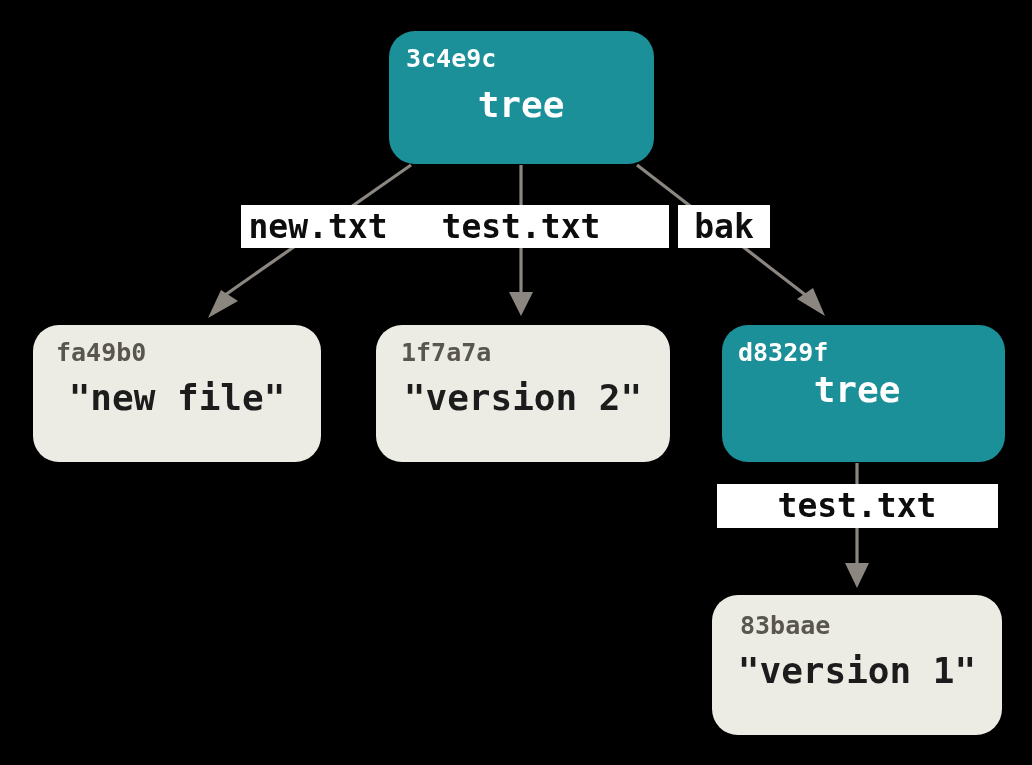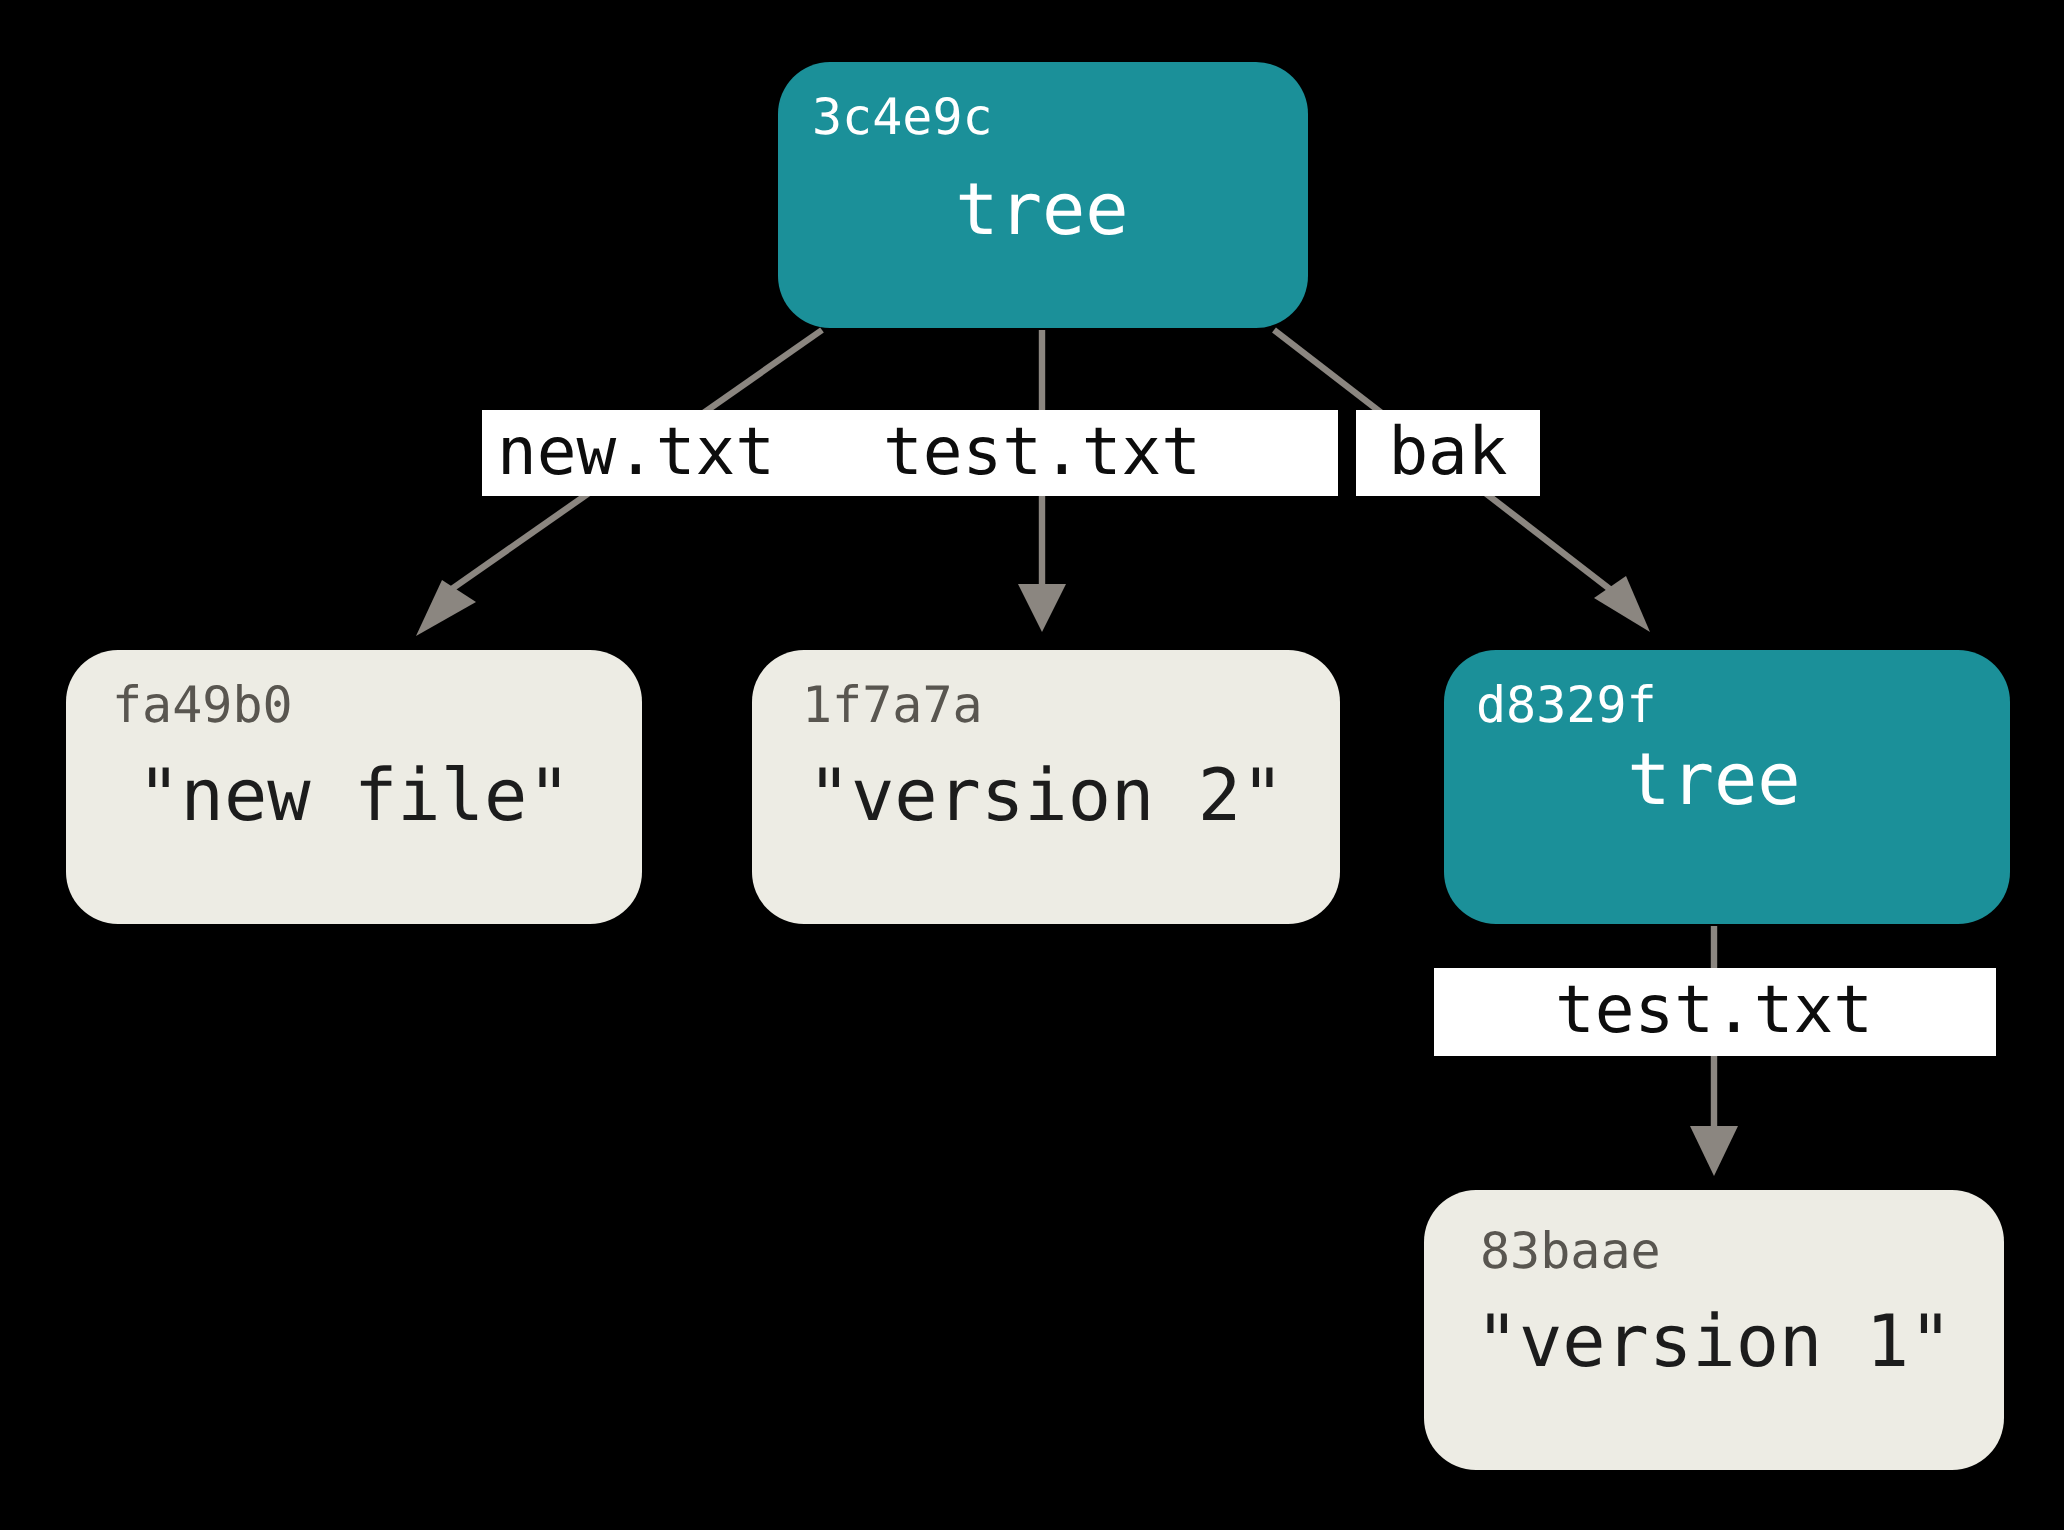--- a/index.html
+++ b/index.html
@@ -11,20 +11,21 @@
     width: 1032px;
     height: 765px;
     overflow: hidden;
     font-family: "DejaVu Sans Mono", monospace;
   }
   #diagram-root {
     position: relative;
     width: 823px;
     height: 765px;
     background: #000000;
+    font-weight: bold;
   }
   svg.diagram-canvas {
     position: absolute;
     top: 0;
     left: 0;
     width: 1032px;
     height: 765px;
     display: block;
   }
   

